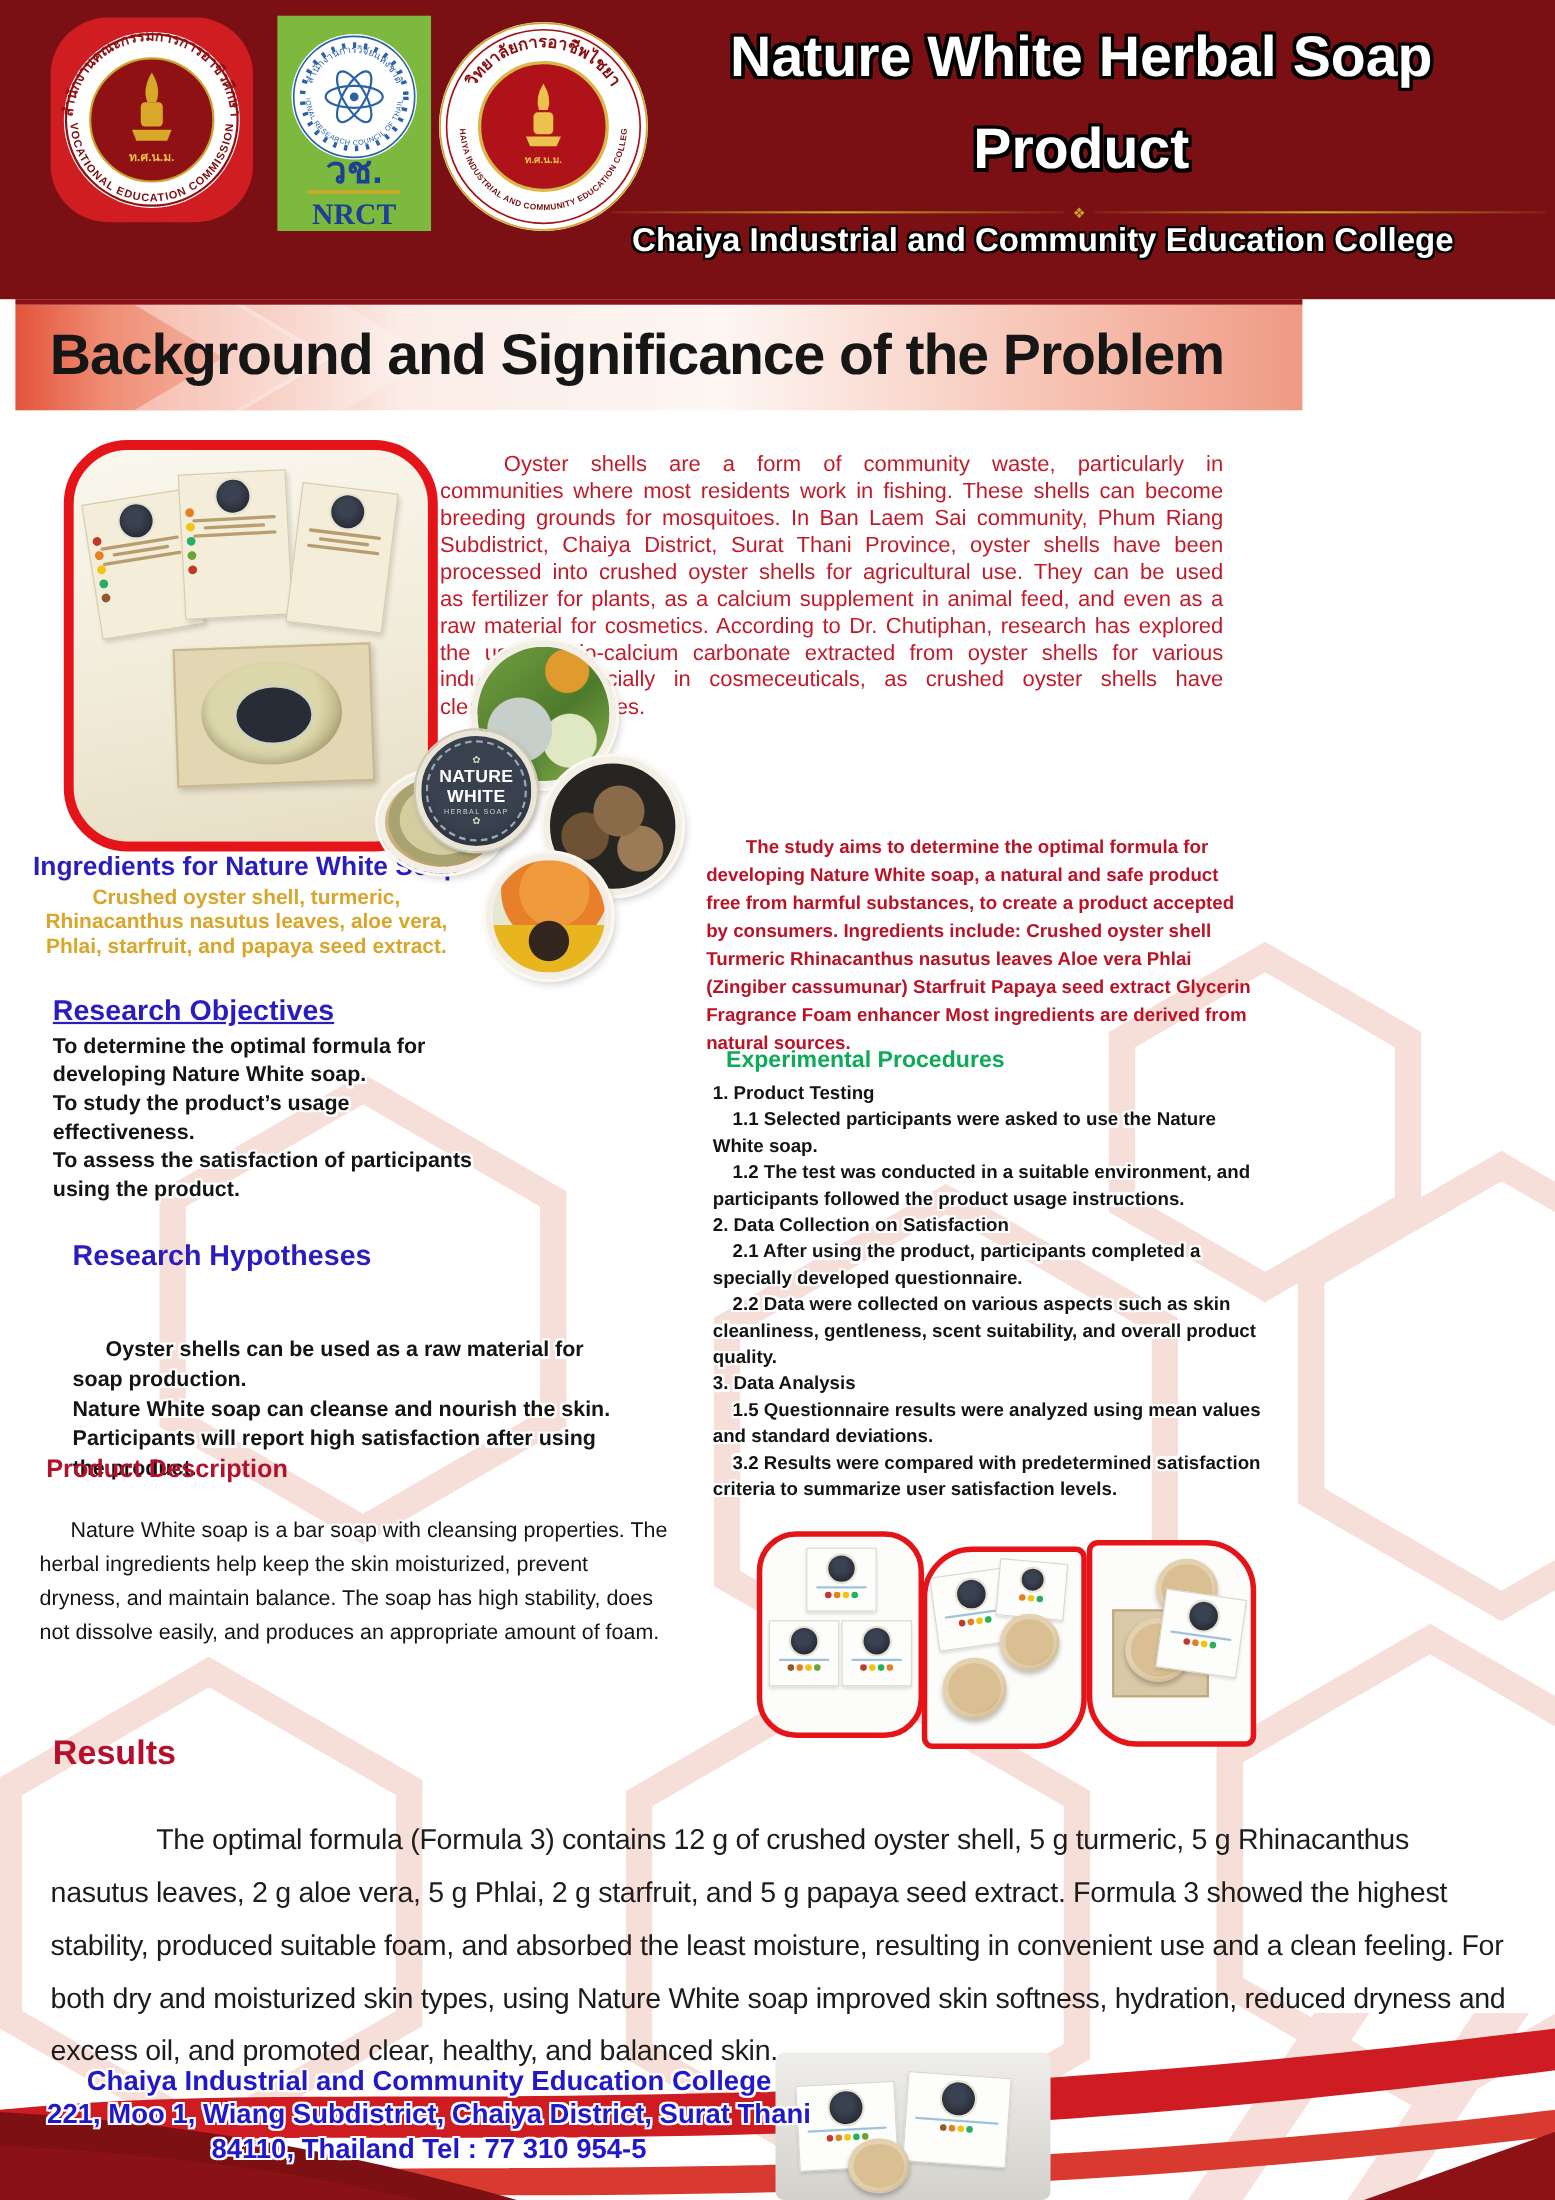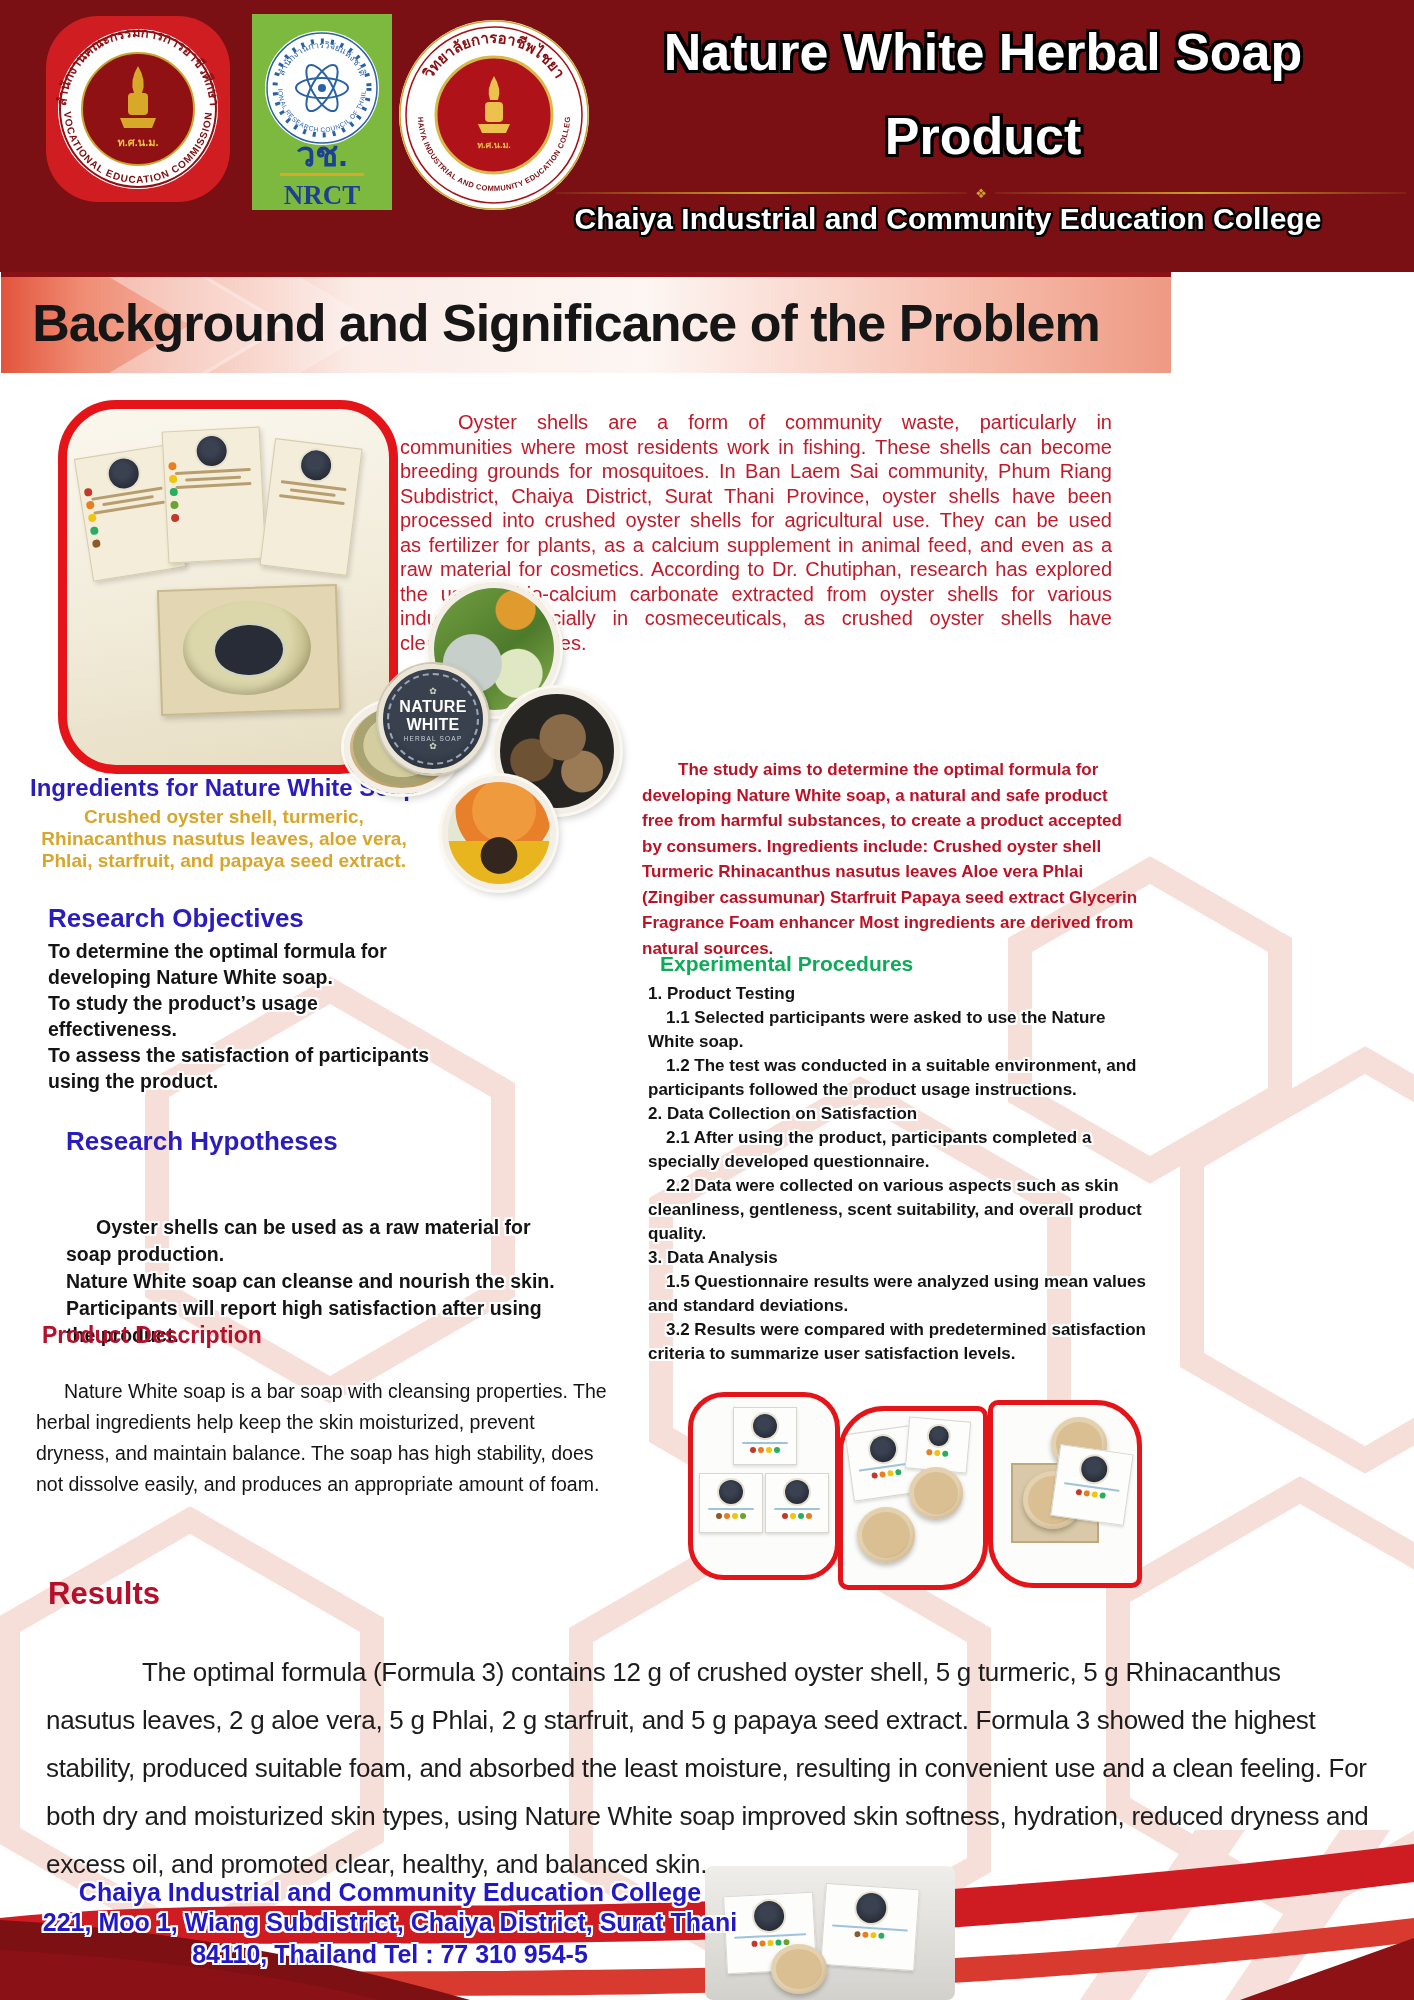--- a/index.html
+++ b/index.html
@@ -12,21 +12,21 @@
   .title1{left:560px;top:22px;width:846px;text-align:center;font-size:52px;font-weight:bold;color:#fff;letter-spacing:0;}
   .title2{left:560px;top:106px;width:846px;text-align:center;font-size:52px;font-weight:bold;color:#fff;}
   .outline-k{text-shadow:-3px -3px 0 #000,3px -3px 0 #000,-3px 3px 0 #000,3px 3px 0 #000,-3px 0 0 #000,3px 0 0 #000,0 -3px 0 #000,0 3px 0 #000;}
   .outline-k2{text-shadow:-2px -2px 0 #000,2px -2px 0 #000,-2px 2px 0 #000,2px 2px 0 #000,-2px 0 0 #000,2px 0 0 #000,0 -2px 0 #000,0 2px 0 #000;}
   .divider{left:556px;top:186px;width:850px;height:14px;display:flex;align-items:center;gap:8px;}
   .divider .line{flex:1;height:2px;background:linear-gradient(90deg,rgba(201,162,39,.1),#c9a227,rgba(201,162,39,.1));}
   .divider .orn{color:#c9a227;font-size:13px;line-height:13px;}
   .college{left:490px;top:202px;width:916px;text-align:center;font-size:30px;font-weight:bold;color:#fff;}
 
   
-  .banner{position:absolute;left:1px;top:272px;width:1170px;height:96px;z-index:4;border-top:5px solid #8a1115;
+  .banner{position:absolute;left:14px;top:272px;width:1170px;height:96px;z-index:4;border-top:5px solid #8a1115;
     background:linear-gradient(90deg,#e2543b 0%,#ef8d74 7%,#fbece7 30%,#fdf6f3 55%,#f6bcab 84%,#ee9a84 100%);}
   .chev{position:absolute;top:0;height:96px;background:rgba(255,255,255,.38);
     clip-path:polygon(0 0,55% 0,100% 50%,55% 100%,0 100%,45% 50%);}
   .chev1{left:108px;width:180px;}
   .chev2{left:200px;width:180px;opacity:.65;}
   .banner-title{position:absolute;left:0;top:16px;width:1130px;text-align:center;font-size:52px;font-weight:bold;letter-spacing:-1px;color:#161616;}
 
   
   .hexes{position:absolute;left:0;top:0;z-index:0;}
   .swoosh{position:absolute;left:0;top:1790px;z-index:1;}
@@ -58,21 +58,21 @@
   .badge-fl{font-size:9px;line-height:9px;color:#c9d4b8;}
   .badge-l1{font-size:16px;font-weight:bold;color:#ffffff;letter-spacing:.3px;margin:2px 0 1px;}
   .badge-l2{font-size:6.5px;color:#c8d0da;letter-spacing:1.2px;}
 
   
   .intro-text{left:400px;top:390px;width:712px;font-size:20px;line-height:24.5px;color:#c21a29;text-align:justify;text-indent:58px;z-index:2;word-spacing:2px;}
 
   
   .ing-heading{left:28px;top:774px;width:392px;text-align:center;font-size:24px;font-weight:bold;color:#2b1cbe;z-index:2;}
   .ing-text{left:28px;top:806px;width:392px;text-align:center;font-size:19px;font-weight:bold;color:#d9a62c;line-height:22px;z-index:2;}
-  .obj-heading{left:48px;top:903px;font-size:26px;font-weight:bold;color:#2b1cbe;z-index:2;}
+  .obj-heading{left:48px;top:903px;font-size:26px;font-weight:bold;color:#2b1cbe;z-index:2;text-decoration:underline;}
   .obj-text{left:48px;top:938px;width:382px;font-size:19.5px;font-weight:bold;color:#141414;line-height:26px;z-index:2;}
   .hyp-heading{left:66px;top:1126px;font-size:26px;font-weight:bold;color:#2b1cbe;z-index:2;}
   .hyp-text{left:66px;top:1214px;width:500px;font-size:19.5px;font-weight:bold;color:#141414;line-height:27px;z-index:2;}
   .hyp-text p{margin:0;}
   .hyp-text p.first{text-indent:30px;}
   .desc-heading{left:42px;top:1322px;font-size:23px;font-weight:bold;color:#b5102c;z-index:2;}
   .desc-text{left:36px;top:1356px;width:572px;font-size:19.5px;font-weight:normal;color:#141414;line-height:31px;text-indent:28px;z-index:2;}
   .outline-w{text-shadow:-2px -2px 0 #fff,2px -2px 0 #fff,-2px 2px 0 #fff,2px 2px 0 #fff,-2px 0 0 #fff,2px 0 0 #fff,0 -2px 0 #fff,0 2px 0 #fff;}
 
   

